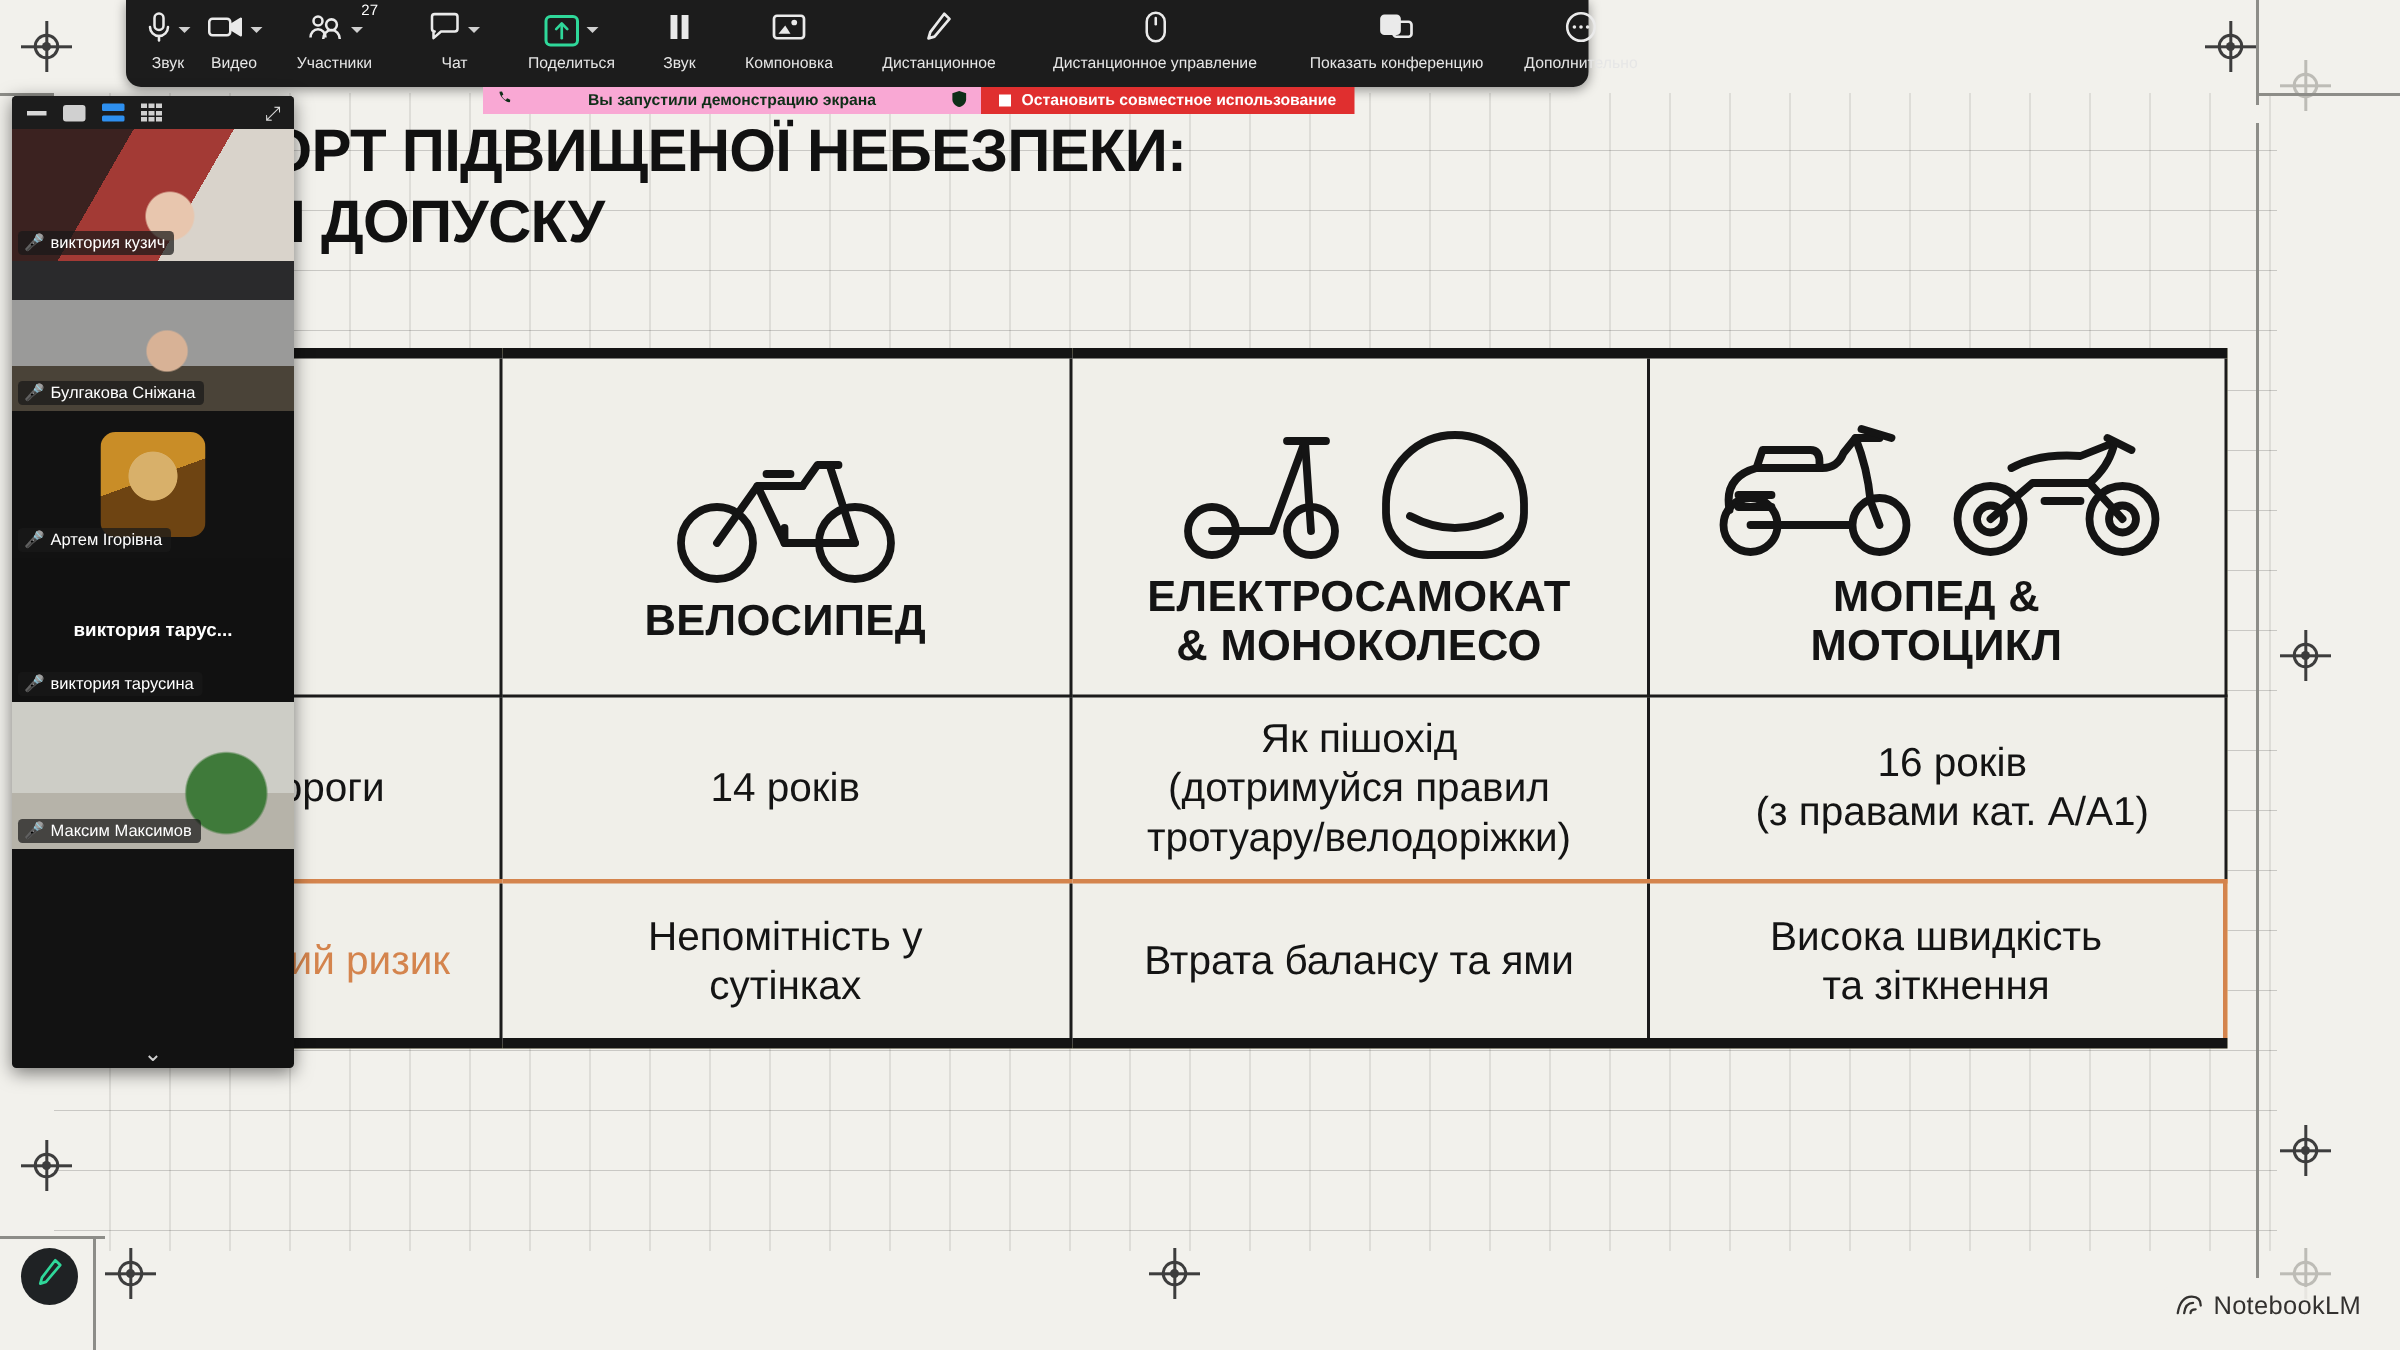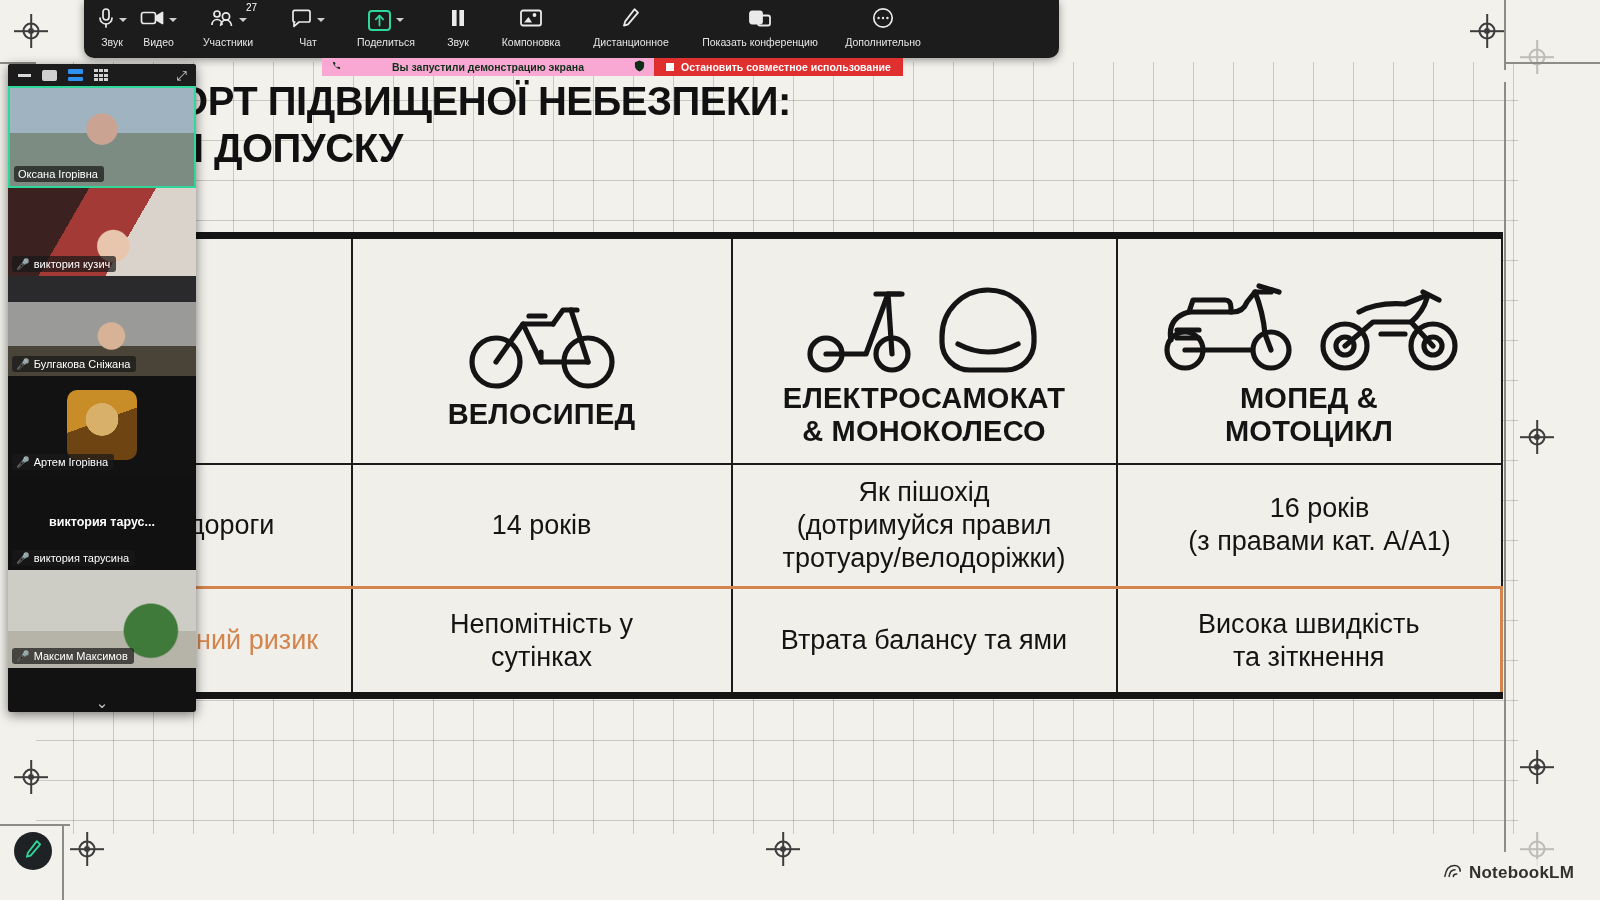--- a/index.html
+++ b/index.html
@@ -47,21 +47,21 @@
     background: #3d3d3d; border-radius: 50%; transform: translate(-50%,-50%);
   }
   .xhair.faint::before, .xhair.faint::after { background: #bdbcb6; }
   .xhair.faint .ring { border-color: #bdbcb6; }
 
   .vrule { position: absolute; width: 1.5px; background: #8d8d88; }
   .hrule { position: absolute; height: 1.5px; background: #8d8d88; }
 
   
   .tbl {
-    position: absolute; left: 88px; top: 232px; width: 1412px;
+    position: absolute; left: 70px; top: 232px; width: 1412px;
     border-collapse: collapse; table-layout: fixed; background: #fef9c3;
   }
   .tbl td { border: 2px solid #1b1b1b; background: #f0efe9;
     text-align: center; vertical-align: middle; color: #141414; }
   .tbl tr.head td { height: 228px; border-top: 7px solid #141414; padding: 6px 10px; }
   .tbl tr.body td { height: 124px; font-size: 27px; line-height: 1.22; padding: 6px 14px; }
   .tbl tr.body td.rowlabel { font-size: 27px; }
   .tbl tr.risk td {
     border-top: 3px solid #d4844d; border-bottom: 3px solid #d4844d; height: 108px;
   }
@@ -158,22 +158,22 @@
 
   
   .annot-btn {
     position: absolute; left: 14px; top: 832px; width: 38px; height: 38px;
     border-radius: 50%; background: #1f2224;
     display: flex; align-items: center; justify-content: center;
   }
 
   
   .nlm { position: absolute; right: 18px; bottom: 14px;
-    display: flex; align-items: flex-end; gap: 7px;
-    background: rgba(242,241,236,.78); padding: 3px 8px; border-radius: 4px; font-weight: bold; }
+    display: flex; align-items: flex-start; gap: 7px;
+    background: rgba(242,241,236,.78); padding: 3px 8px; border-radius: 4px; }
   .nlm .txt { font-size: 17px; color: #33312f; letter-spacing: .2px; }
 </style>
 </head>
 <body>
 
 <div id="root">
 
   <div class="slide">
     <div class="grid-bg"></div>
 
@@ -431,20 +431,31 @@
       <span class="gl">
         <span>
           <svg width="20" height="22" viewBox="0 0 20 22" fill="none" stroke="#eaeaea" stroke-width="1.8" stroke-linejoin="round">
             <path d="M13.5 2.2 17 5.6 7 17.4 3 18.6 4.2 14.4z"></path>
           </svg>
         </span>
       </span>
       <span class="lbl">Дистанционное</span>
     </div>
 
+    <div class="ztool" style="min-width:176px;">
+      <span class="gl">
+        <span>
+          <svg width="15" height="22" viewBox="0 0 15 22" fill="none" stroke="#eaeaea" stroke-width="1.7" stroke-linecap="round">
+            <rect x="1.5" y="1.5" width="12" height="19" rx="6"></rect>
+              <path d="M7.5 5v4.2"></path>
+          </svg>
+        </span>
+      </span>
+      <span class="lbl">Дистанционное управление</span>
+    </div>
 
     <div class="ztool" style="min-width:146px;">
       <span class="gl">
         <span>
           <svg width="24" height="19" viewBox="0 0 24 19" fill="none" stroke="#eaeaea" stroke-width="1.8" stroke-linejoin="round">
             <path d="M2 4.5a2 2 0 0 1 2-2h8a2 2 0 0 1 2 2v8a2 2 0 0 1-2 2H4a2 2 0 0 1-2-2z" fill="#eaeaea"></path>
             <rect x="10" y="6.5" width="12" height="10" rx="2"></rect>
           </svg>
         </span>
       </span>
@@ -501,26 +512,20 @@
           <i></i>
           <i></i>
           <i></i>
           <i></i>
           <i></i>
           <i></i>
         </span>
       <span class="expand">⤢</span>
     </div>
 
-    <div class="tile active">
-      <div class="ph1"></div>
-      <div class="namechip">
-        <span>Оксана Ігорівна</span>
-      </div>
-    </div>
 
     <div class="tile">
       <div class="ph2"></div>
       <div class="namechip">
         <span class="muted-ico">🎤</span>
         <span>виктория кузич</span>
       </div>
     </div>
 
     <div class="tile">

